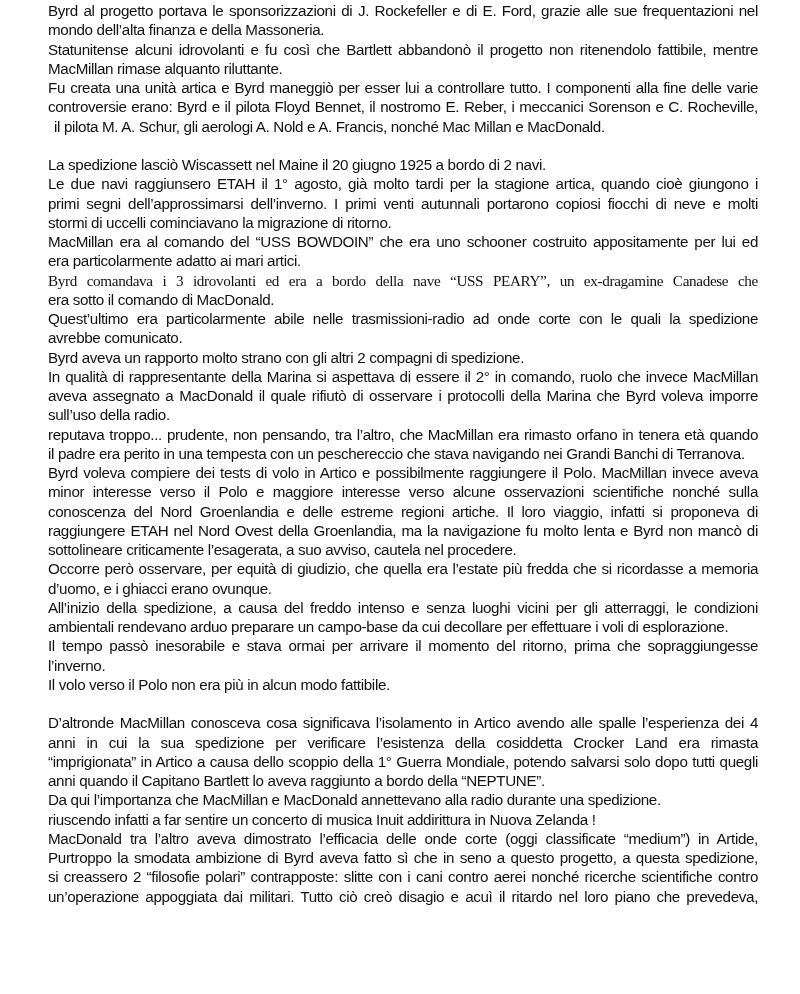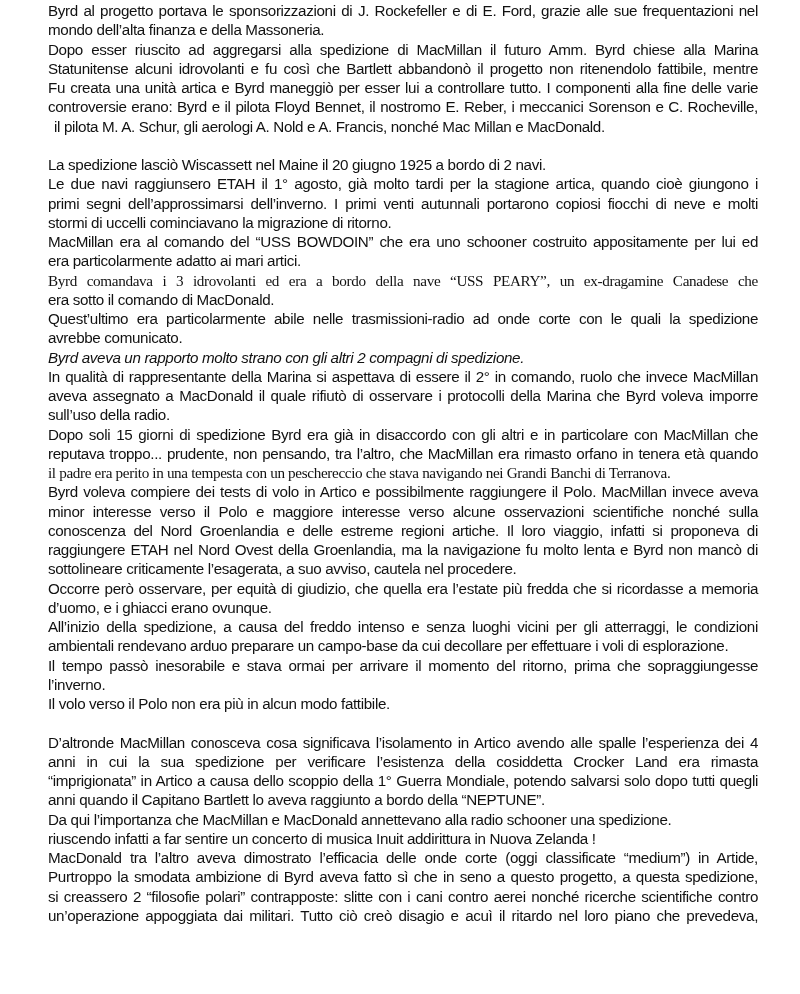--- a/index.html
+++ b/index.html
@@ -21,22 +21,22 @@
 </style>
 </head>
 <body>
 
 <div class="page" id="page">
     <div class="para">
       <span class="line" style="width: 710px;">Byrd al progetto portava le sponsorizzazioni di J. Rockefeller e di E. Ford, grazie alle sue frequentazioni nel</span>
       <span class="line last" style="width: 710px;">mondo dell’alta finanza e della Massoneria.</span>
     </div>
     <div class="para">
-      <span class="line" style="width: 710px;">Dopo esser riuscito ad aggregarsi alla spedizione di MacMillan il futuro Amm. Byrd chiese alla Marina</span>
       <span class="line" style="width: 710px;">Statunitense alcuni idrovolanti e fu così che Bartlett abbandonò il progetto non ritenendolo fattibile, mentre</span>
+      <span class="line last" style="width: 710px;">MacMillan rimase alquanto riluttante.</span>
     </div>
     <div class="para">
       <span class="line" style="width: 710px;">Fu creata una unità artica e Byrd maneggiò per esser lui a controllare tutto. I componenti alla fine delle varie</span>
       <span class="line" style="width: 710px;">controversie erano: Byrd e il pilota Floyd Bennet, il nostromo E. Reber, i meccanici Sorenson e C. Rocheville,</span>
       <span class="line last" style="width: 710px; margin-left: 6px;">il pilota M. A. Schur, gli aerologi A. Nold e A. Francis, nonché Mac Millan e MacDonald.</span>
     </div>
     <div class="gap"></div>
     <div class="para">
       <span class="line last" style="width: 710px;">La spedizione lasciò Wiscassett nel Maine il 20 giugno 1925 a bordo di 2 navi.</span>
     </div>
@@ -51,31 +51,30 @@
     </div>
     <div class="para">
       <span class="line" style="width: 710px; font-family: Liberation Serif, serif;">Byrd comandava i 3 idrovolanti ed era a bordo della nave “USS PEARY”, un ex-dragamine Canadese che</span>
       <span class="line last" style="width: 710px;">era sotto il comando di MacDonald.</span>
     </div>
     <div class="para">
       <span class="line" style="width: 710px;">Quest’ultimo era particolarmente abile nelle trasmissioni-radio ad onde corte con le quali la spedizione</span>
       <span class="line last" style="width: 710px;">avrebbe comunicato.</span>
     </div>
     <div class="para">
-      <span class="line last" style="width: 710px; font-style: italic;">Byrd aveva un rapporto molto strano con gli altri 2 compagni di spedizione.</span>
+      <span class="line last" style="width: 710px;">Byrd aveva un rapporto molto strano con gli altri 2 compagni di spedizione.</span>
     </div>
     <div class="para">
       <span class="line" style="width: 710px;">In qualità di rappresentante della Marina si aspettava di essere il 2° in comando, ruolo che invece MacMillan</span>
       <span class="line" style="width: 710px;">aveva assegnato a MacDonald il quale rifiutò di osservare i protocolli della Marina  che Byrd voleva imporre</span>
       <span class="line last" style="width: 710px;">sull’uso della radio.</span>
     </div>
     <div class="para">
-      <span class="line" style="width: 710px;">Dopo soli 15 giorni di spedizione Byrd era già in disaccordo con gli altri e in particolare con MacMillan che</span>
       <span class="line" style="width: 710px;">reputava troppo... prudente, non pensando, tra l’altro, che MacMillan era rimasto orfano in tenera età quando</span>
-      <span class="line last" style="width: 710px; font-family: Liberation Serif, serif;">il padre era perito in una tempesta con un peschereccio che stava navigando nei Grandi Banchi di Terranova.</span>
+      <span class="line last" style="width: 710px;">il padre era perito in una tempesta con un peschereccio che stava navigando nei Grandi Banchi di Terranova.</span>
     </div>
     <div class="para">
       <span class="line" style="width: 710px;">Byrd voleva compiere dei tests di volo in Artico e possibilmente raggiungere il Polo. MacMillan invece aveva</span>
       <span class="line" style="width: 710px;">minor interesse verso il Polo e maggiore interesse verso alcune osservazioni scientifiche nonché sulla</span>
       <span class="line" style="width: 710px;">conoscenza del Nord Groenlandia e delle estreme regioni artiche. Il loro viaggio, infatti si proponeva di</span>
       <span class="line" style="width: 710px;">raggiungere ETAH nel Nord Ovest della Groenlandia, ma la navigazione fu molto lenta e Byrd non mancò di</span>
       <span class="line last" style="width: 710px;">sottolineare criticamente l’esagerata, a suo avviso, cautela nel procedere.</span>
     </div>
     <div class="para">
       <span class="line" style="width: 710px;">Occorre però osservare, per equità di giudizio, che quella era l’estate più fredda che si ricordasse a memoria</span>
@@ -93,21 +92,21 @@
       <span class="line last" style="width: 710px;">Il volo verso il Polo non era più in alcun modo fattibile.</span>
     </div>
     <div class="gap"></div>
     <div class="para">
       <span class="line" style="width: 710px;">D’altronde MacMillan conosceva cosa significava l’isolamento in Artico avendo alle spalle l’esperienza dei 4</span>
       <span class="line" style="width: 710px;">anni in cui la sua spedizione per verificare l’esistenza della cosiddetta Crocker Land era rimasta</span>
       <span class="line" style="width: 710px;">“imprigionata” in Artico a causa dello scoppio della 1° Guerra Mondiale, potendo salvarsi solo dopo tutti quegli</span>
       <span class="line last" style="width: 710px;">anni quando il Capitano Bartlett lo aveva raggiunto a bordo della  “NEPTUNE”.</span>
     </div>
     <div class="para">
-      <span class="line last" style="width: 710px;">Da qui l’importanza che MacMillan e MacDonald annettevano alla radio schooner una spedizione.</span>
+      <span class="line last" style="width: 710px;">Da qui l’importanza che MacMillan e MacDonald annettevano alla radio durante una spedizione.</span>
     </div>
     <div class="para">
       <span class="line last" style="width: 710px;">riuscendo infatti a far sentire un concerto di musica Inuit addirittura in Nuova Zelanda !</span>
       <span class="line" style="width: 710px;">MacDonald tra l’altro aveva dimostrato l’efficacia delle onde corte (oggi classificate “medium”) in Artide,</span>
     </div>
     <div class="para">
       <span class="line" style="width: 710px;">Purtroppo la smodata ambizione di Byrd aveva fatto sì che in seno a questo progetto, a questa spedizione,</span>
       <span class="line" style="width: 710px;">si creassero 2 “filosofie polari” contrapposte: slitte con i cani contro aerei nonché ricerche scientifiche contro</span>
       <span class="line" style="width: 710px;">un’operazione appoggiata dai militari. Tutto ciò creò disagio e acuì il ritardo nel loro piano che prevedeva,</span>
     </div>

